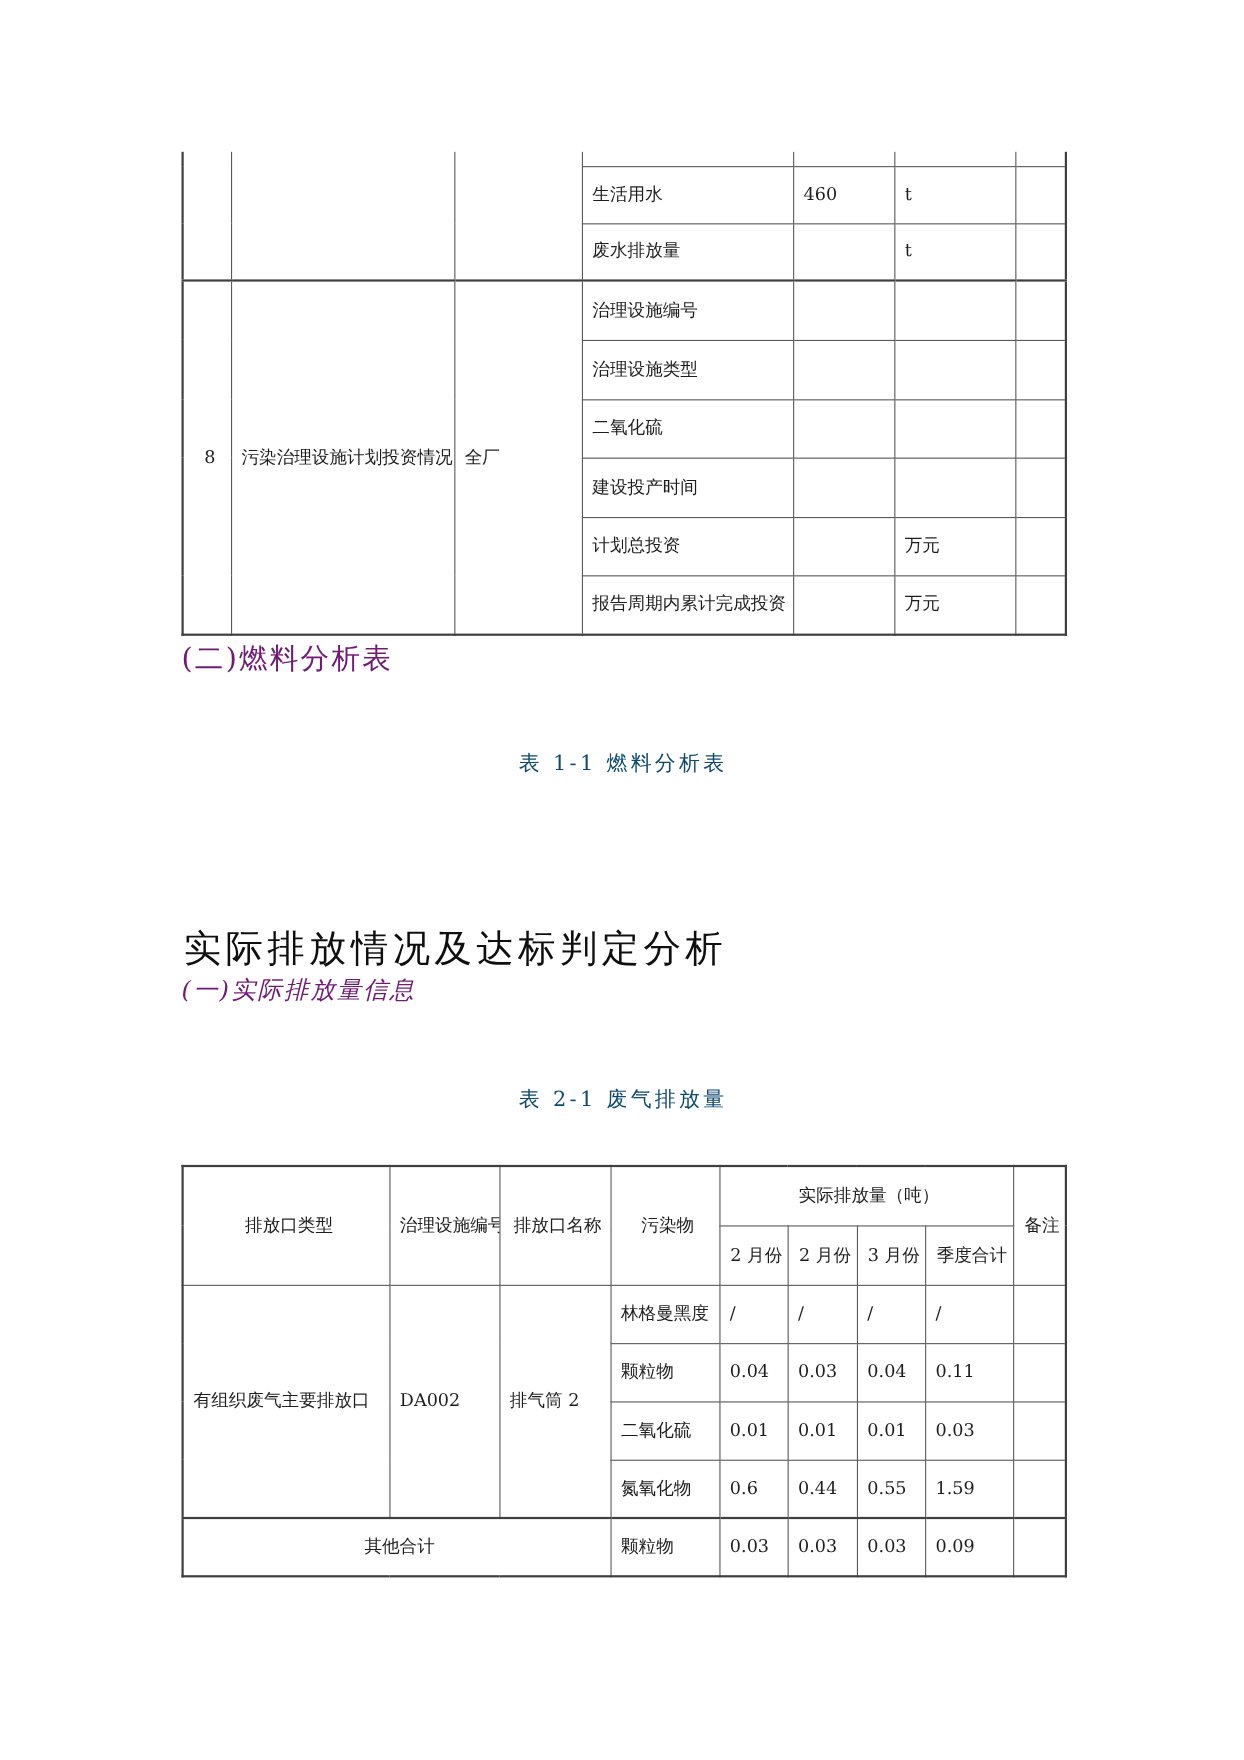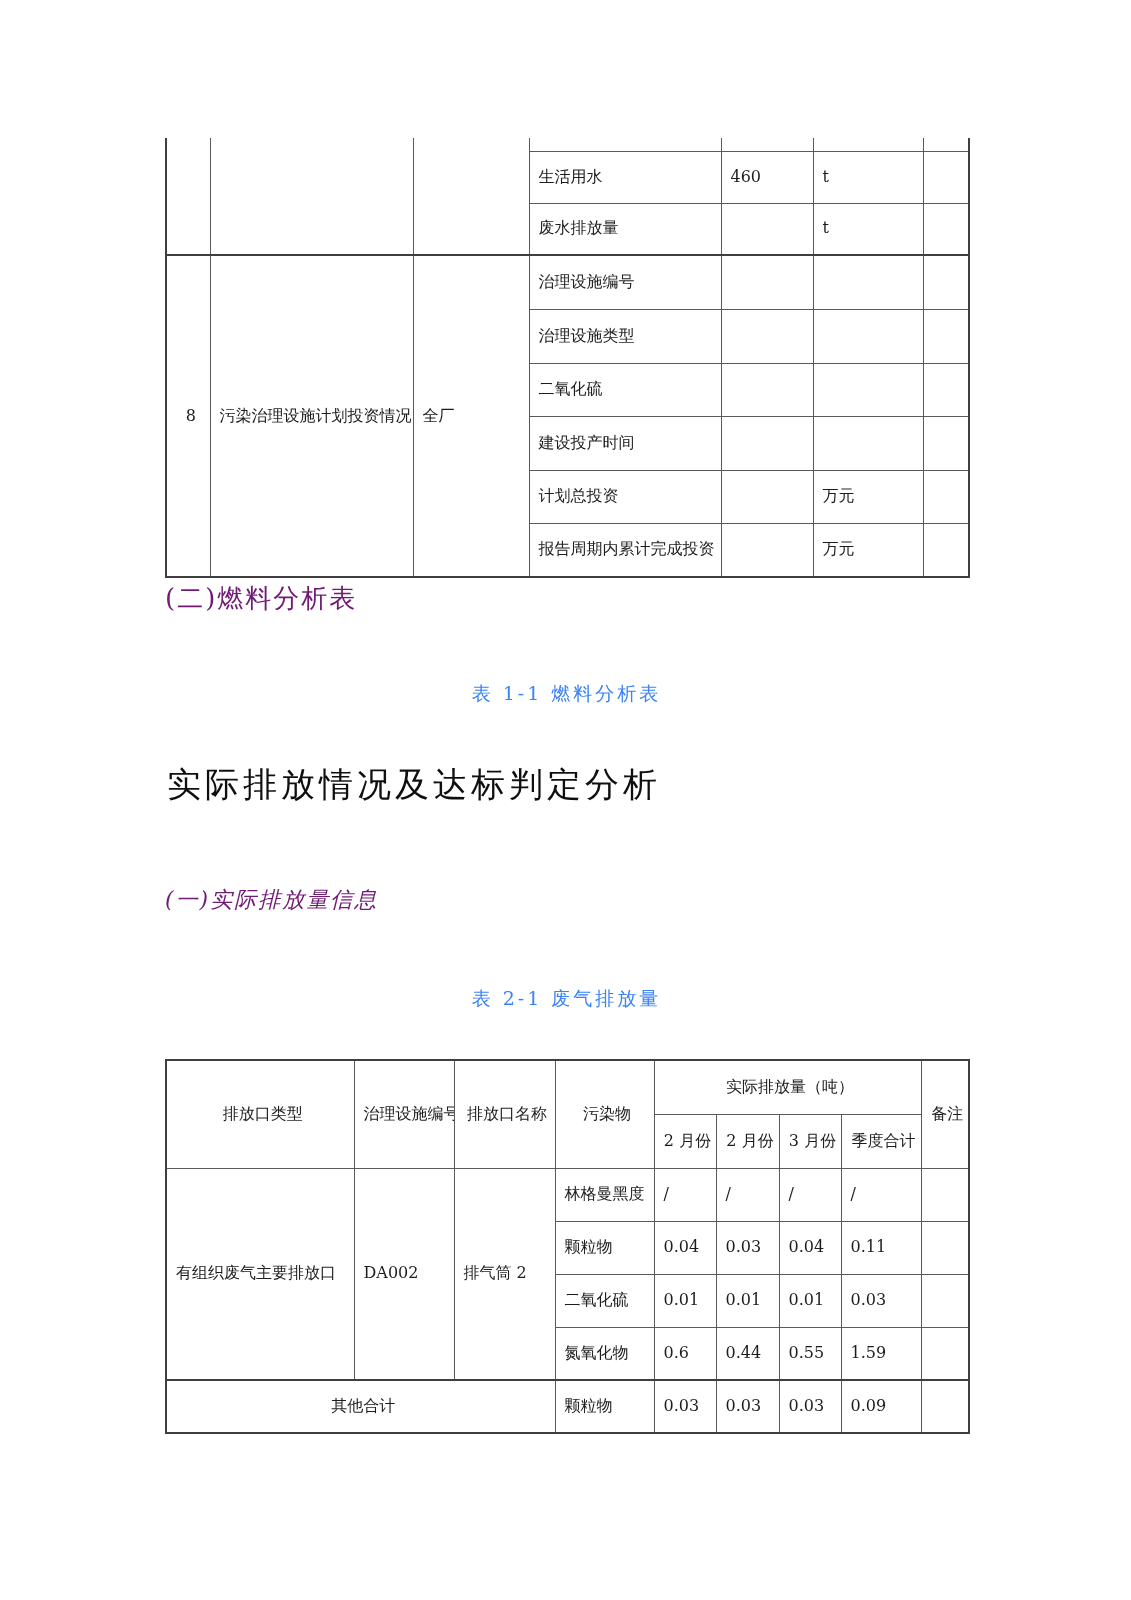--- a/index.html
+++ b/index.html
@@ -25,24 +25,24 @@
   tr.bt2 td, td.bt2 { border-top-width:2px; border-top-color:#3f3f3f; }
   .h13{height:13px;} .h49{height:49px;} .h52{height:52px;}
   .h53{height:53px;} .h54{height:54px;}
   
   .sec-head {
     position:absolute; left:165px; font-size:26px; color:#701a75;
     letter-spacing:2px; white-space:nowrap;
   }
   .caption {
     position:absolute; left:165px; width:803px; text-align:center;
-    font-size:19px; color:#3b82f6; letter-spacing:3px; white-space:nowrap;
+    font-size:19px; color:#0c4a6e; letter-spacing:3px; white-space:nowrap;
   }
   .main-title {
-    position:absolute; left:167px; top:749px; font-size:34px;
+    position:absolute; left:167px; top:827px; font-size:34px;
     color:#0f0f0f; letter-spacing:4px; white-space:nowrap;
   }
 </style>
 </head>
 <body>
 
 <div class="page">
 
   <table class="doc-table cut" style="left:165px; top:125px; width:803px;">
     <colgroup>

